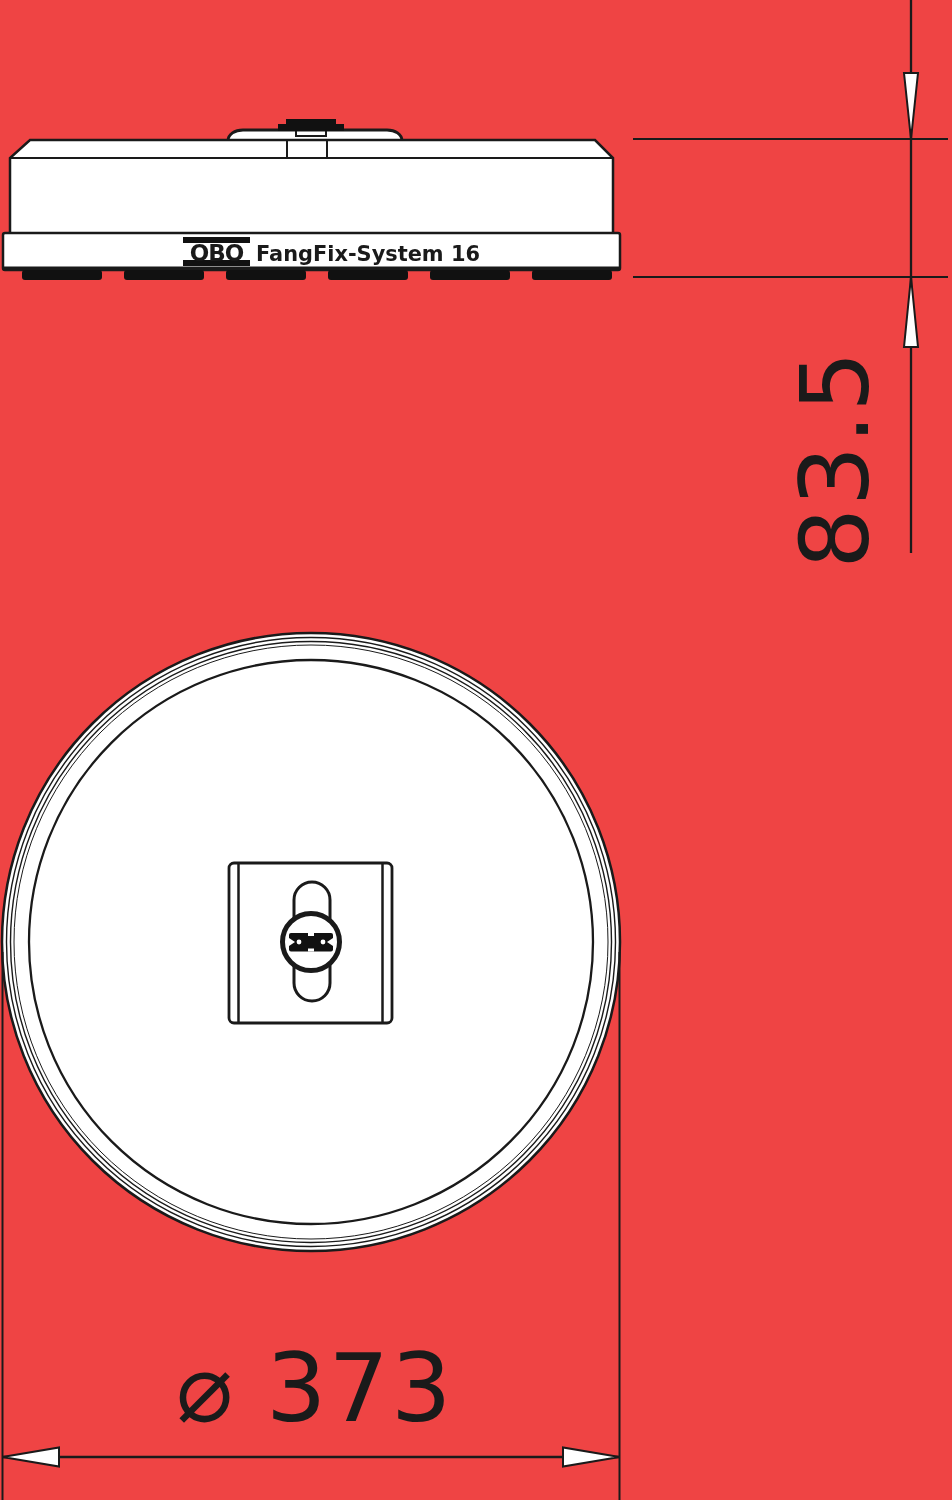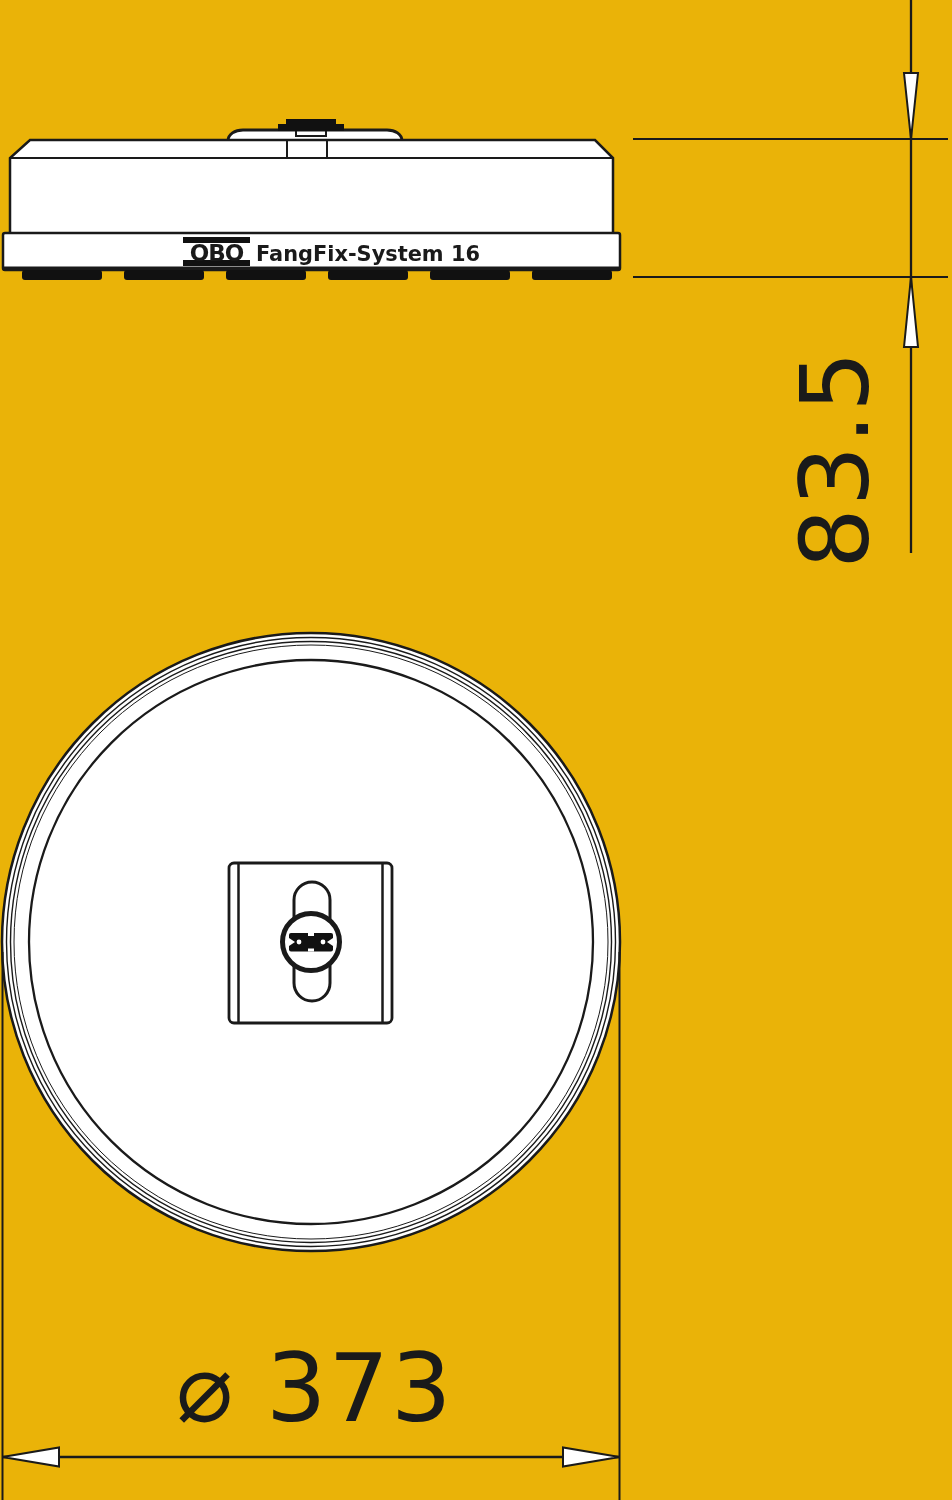--- a/index.html
+++ b/index.html
@@ -4,21 +4,21 @@
 <style>
   html, body {
     margin: 0;
     padding: 0;
     background: #ffffff;
   }
   .page {
     position: relative;
     width: 952px;
     height: 1500px;
-    background: #eab308;
+    background: #ef4444;
     overflow: hidden;
     font-family: "DejaVu Sans", sans-serif;
   }
   svg text {
     font-family: "DejaVu Sans", sans-serif;
     fill: #1a1a1a;
   }
   .dim-text {
     font-size: 95px;
     letter-spacing: 2px;

